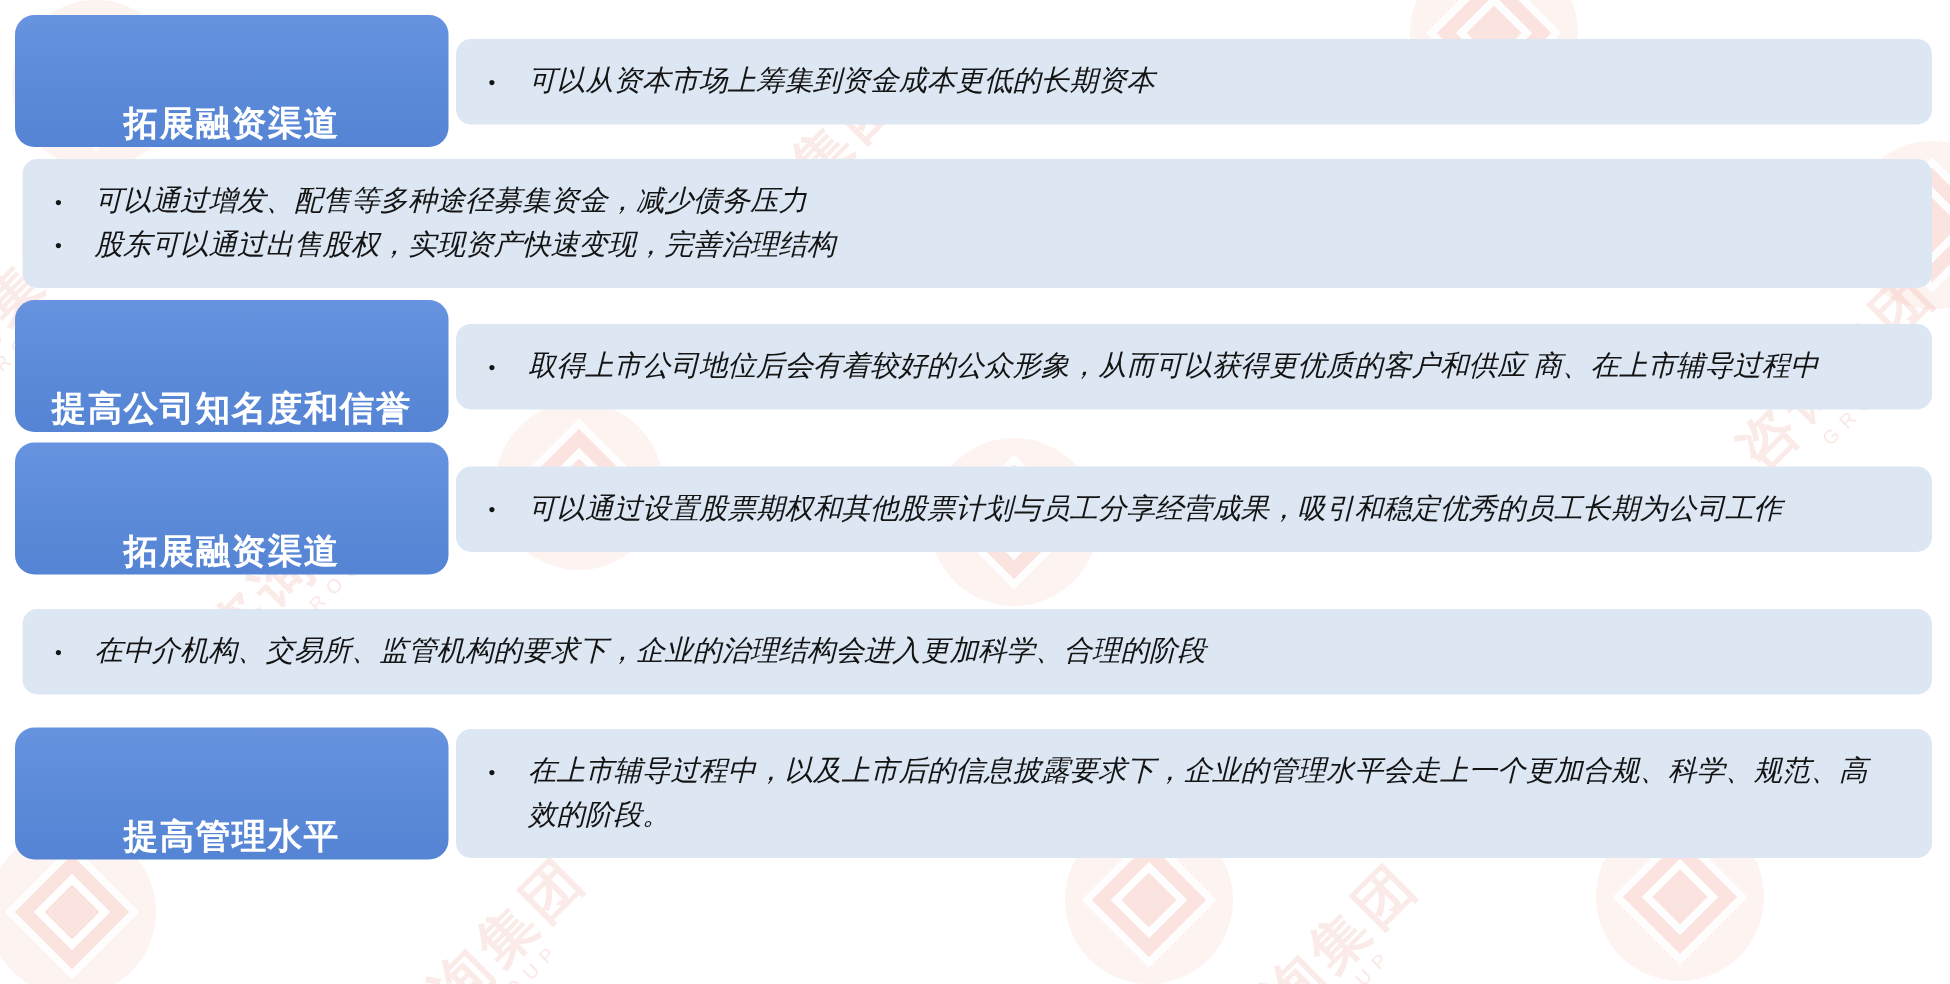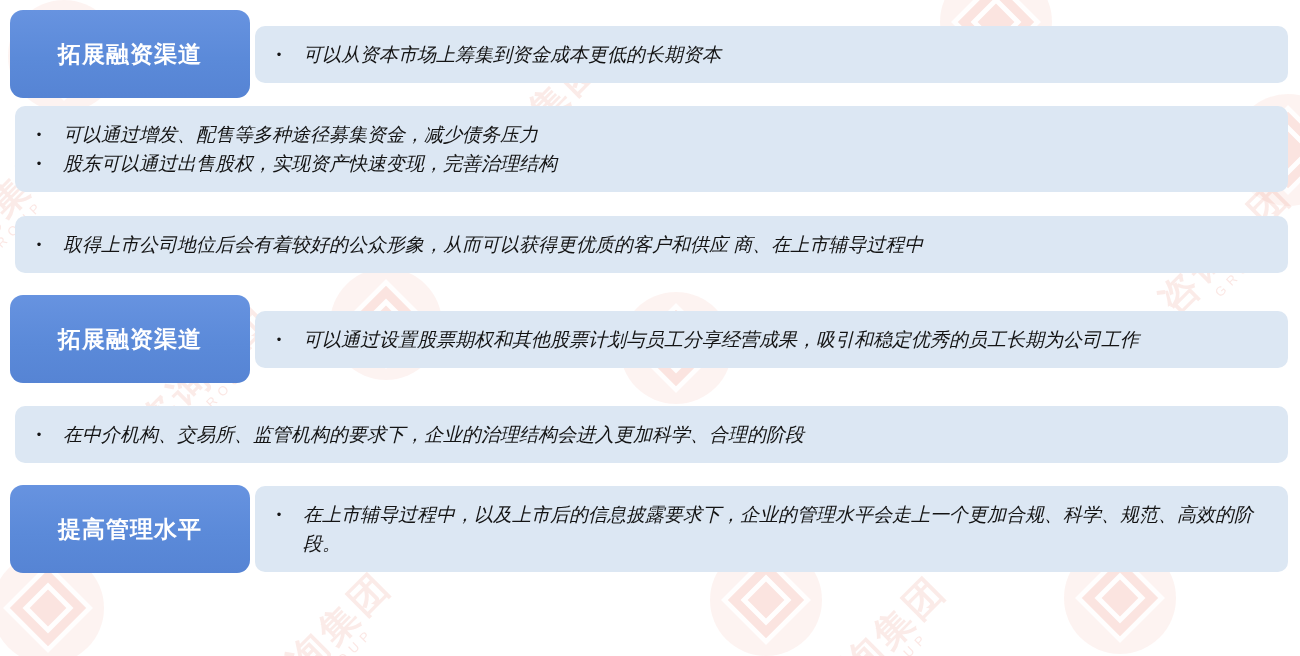--- a/index.html
+++ b/index.html
@@ -41,25 +41,25 @@
     color:rgba(226,88,66,0.14);
   }
   
   .content{
     position:relative;z-index:1;
     padding:10px 12px 0 10px;
     display:flex;flex-direction:column;gap:7px;
   }
   .row{display:flex;align-items:center;height:88px;}
   .label-box{
-    width:240px;height:88px;flex-shrink:0;
+    width:289px;height:88px;flex-shrink:0;
     background:linear-gradient(180deg,#6793e0 0%,#5b8ad9 55%,#5684d4 100%);
     border-radius:13px;
     color:#ffffff;font-size:23px;font-weight:700;letter-spacing:1px;
-    display:flex;align-items:center;justify-content:center;text-align:center;
+    display:flex;align-items:flex-end;justify-content:center;text-align:center;
   }
   .content-box{
     flex:1;margin-left:5px;
     background:#dce7f3;border-radius:10px;
     padding:14px 26px 14px 0;
     display:flex;flex-direction:column;justify-content:center;
   }
   .bullet{display:flex;align-items:flex-start;color:#141414;font-size:19px;line-height:29px;}
   .bullet .dot{
     width:48px;flex-shrink:0;text-align:center;
@@ -127,20 +127,23 @@
   </div>
 
   <div class="bullet">
     <span class="dot">•</span>
     <span class="txt">股东可以通过出售股权，实现资产快速变现，完善治理结构</span>
   </div>
 </div>
   </div>
 
   <div class="row">
+    <div class="label-box">
+      <span>提高公司知名度和信誉</span>
+    </div>
     <div class="content-box">
   <div class="bullet">
     <span class="dot">•</span>
     <span class="txt">取得上市公司地位后会有着较好的公众形象，从而可以获得更优质的客户和供应 商、在上市辅导过程中</span>
   </div>
 </div>
   </div>
 
   <div class="row">
     <div class="label-box">

